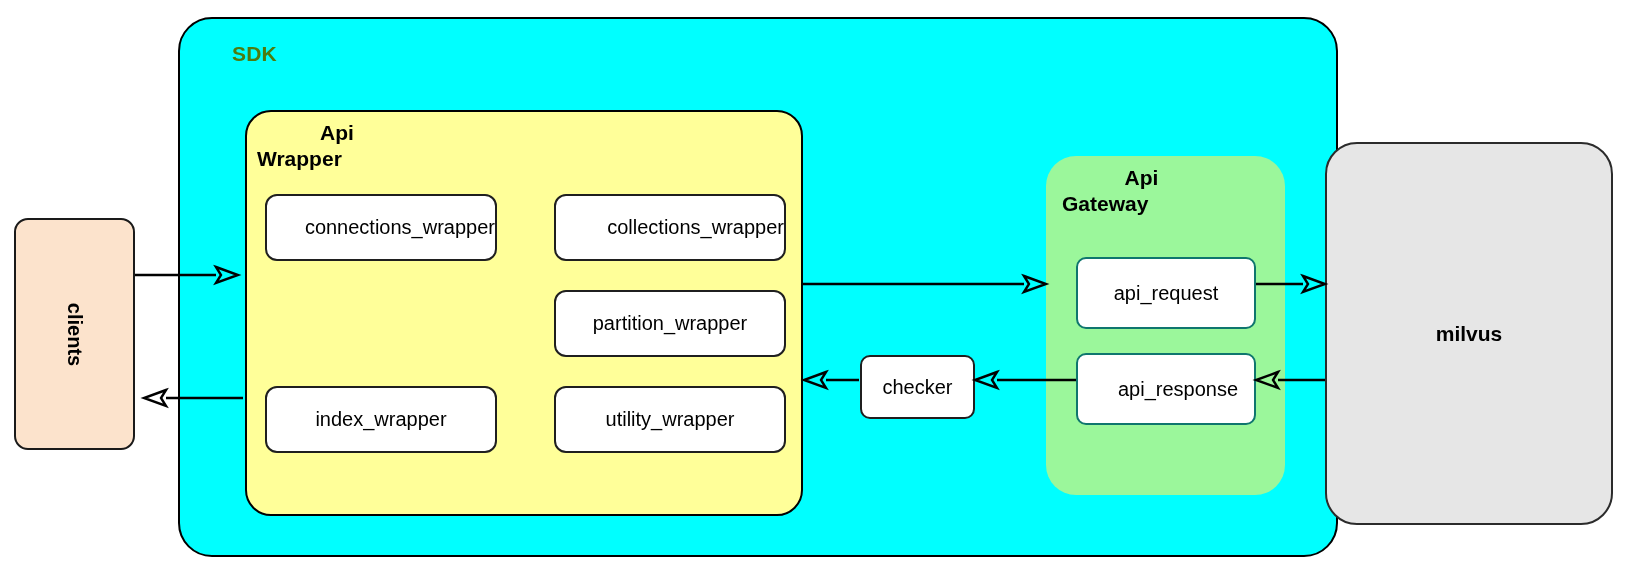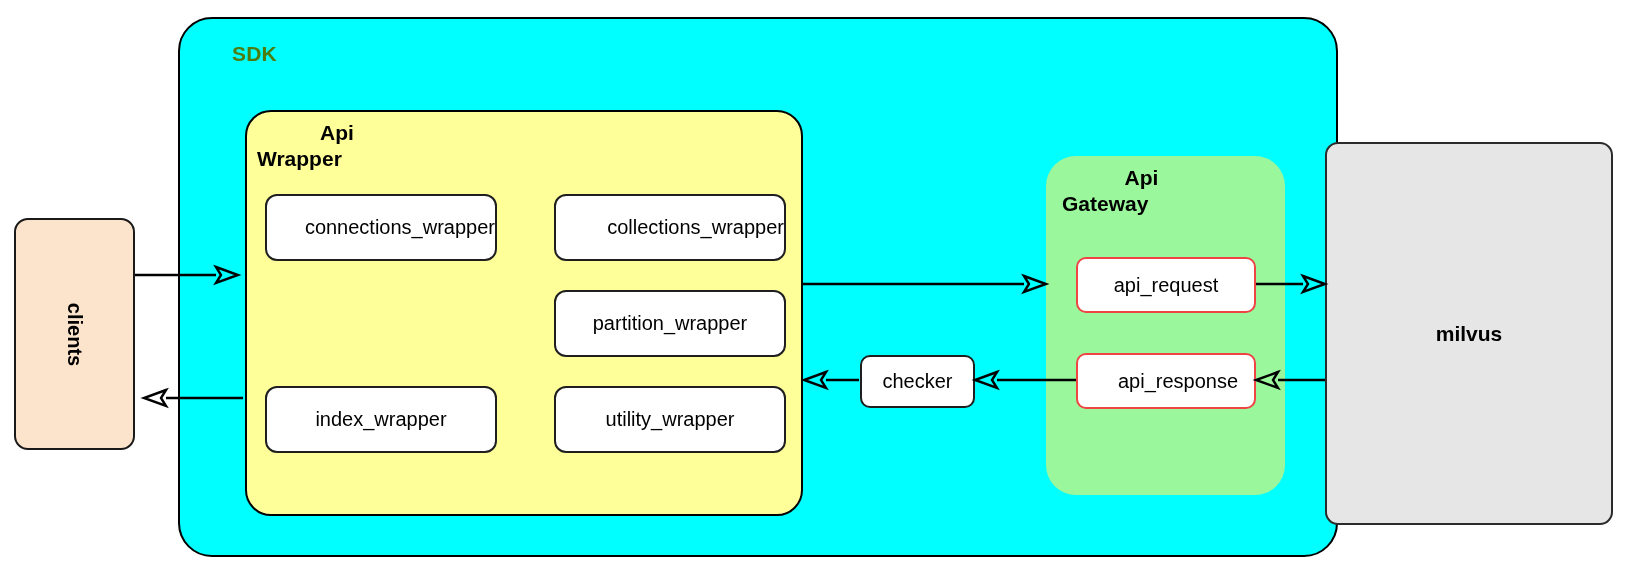--- a/index.html
+++ b/index.html
@@ -128,53 +128,53 @@
     font-size: 21px;
     font-weight: bold;
     line-height: 1.25;
     color: #000000;
   }
   .gateway-label .l1 { display: block; text-align: center; }
   .gateway-label .l2 { display: block; text-align: left; padding-left: 8px; }
 
   .gateway-node {
     background: #ffffff;
-    border: 2px solid #ef4444;
+    border: 2px solid #0f766e;
     border-radius: 10px;
     font-size: 20px;
     color: #000000;
     width: 180px;
-    height: 56px;
+    height: 72px;
     left: 1076px;
   }
   .gn-r0 { top: 257px; }
   .gn-r1 { top: 353px; padding-left: 24px; }
 
   
   .checker-box {
     left: 860px;
     top: 355px;
     width: 115px;
-    height: 53px;
+    height: 64px;
     background: #ffffff;
     border: 2px solid #1f1f1f;
     border-radius: 10px;
     font-size: 20px;
     color: #000000;
   }
 
   
   .milvus-box {
     left: 1325px;
     top: 142px;
     width: 288px;
     height: 383px;
     background: #e6e6e6;
     border: 2px solid #2b2b2b;
-    border-radius: 13px;
+    border-radius: 32px;
     font-size: 21px;
     font-weight: bold;
     color: #000000;
   }
 
   
   .arrow-layer {
     position: absolute;
     left: 0;
     top: 0;

